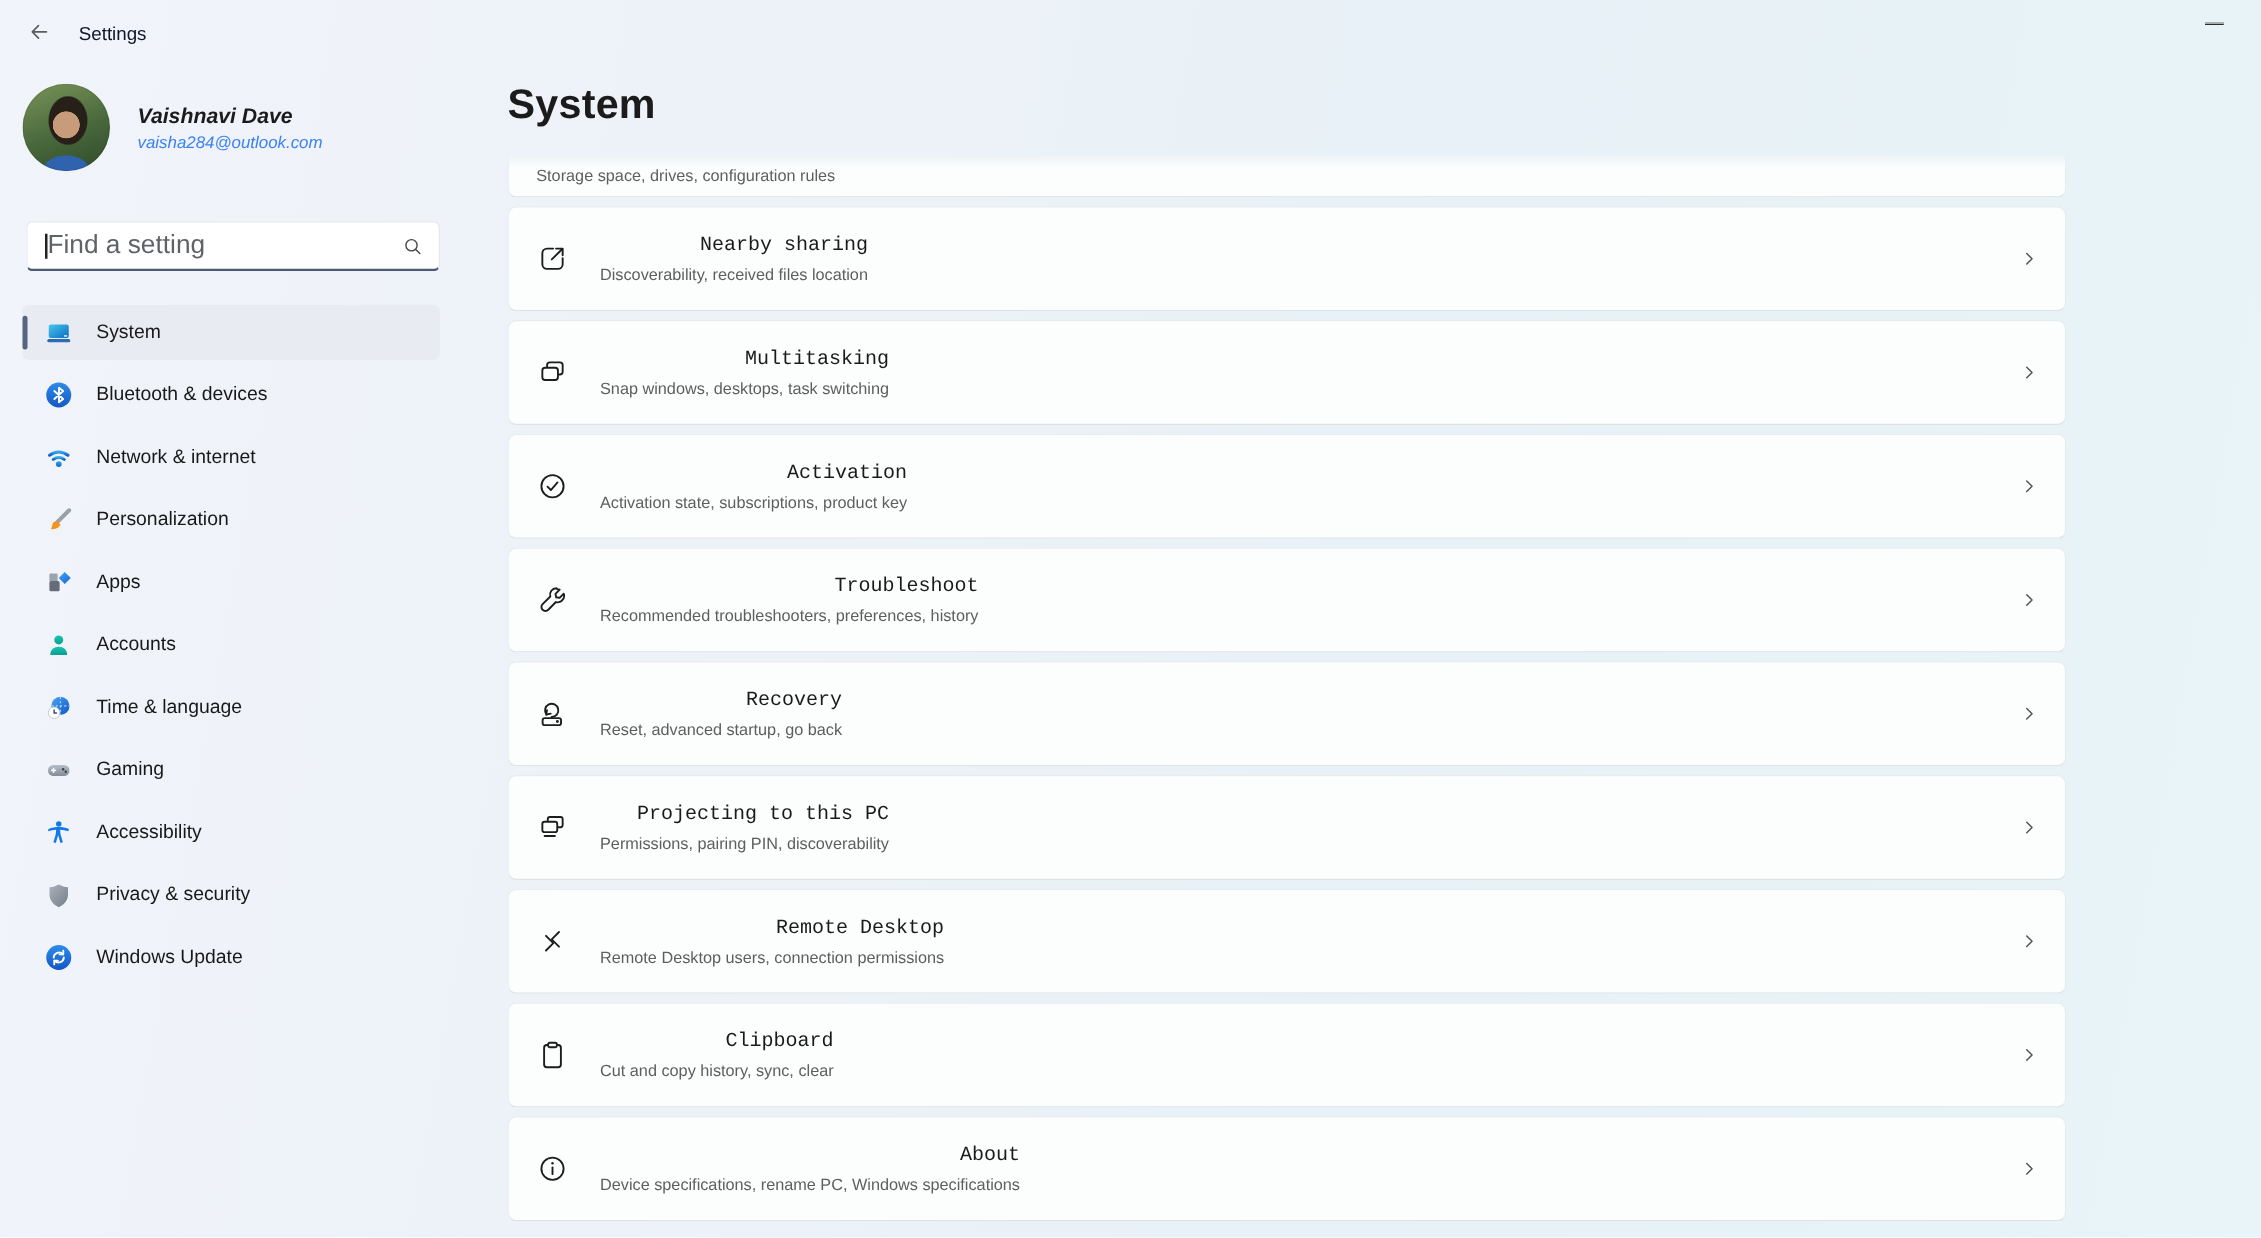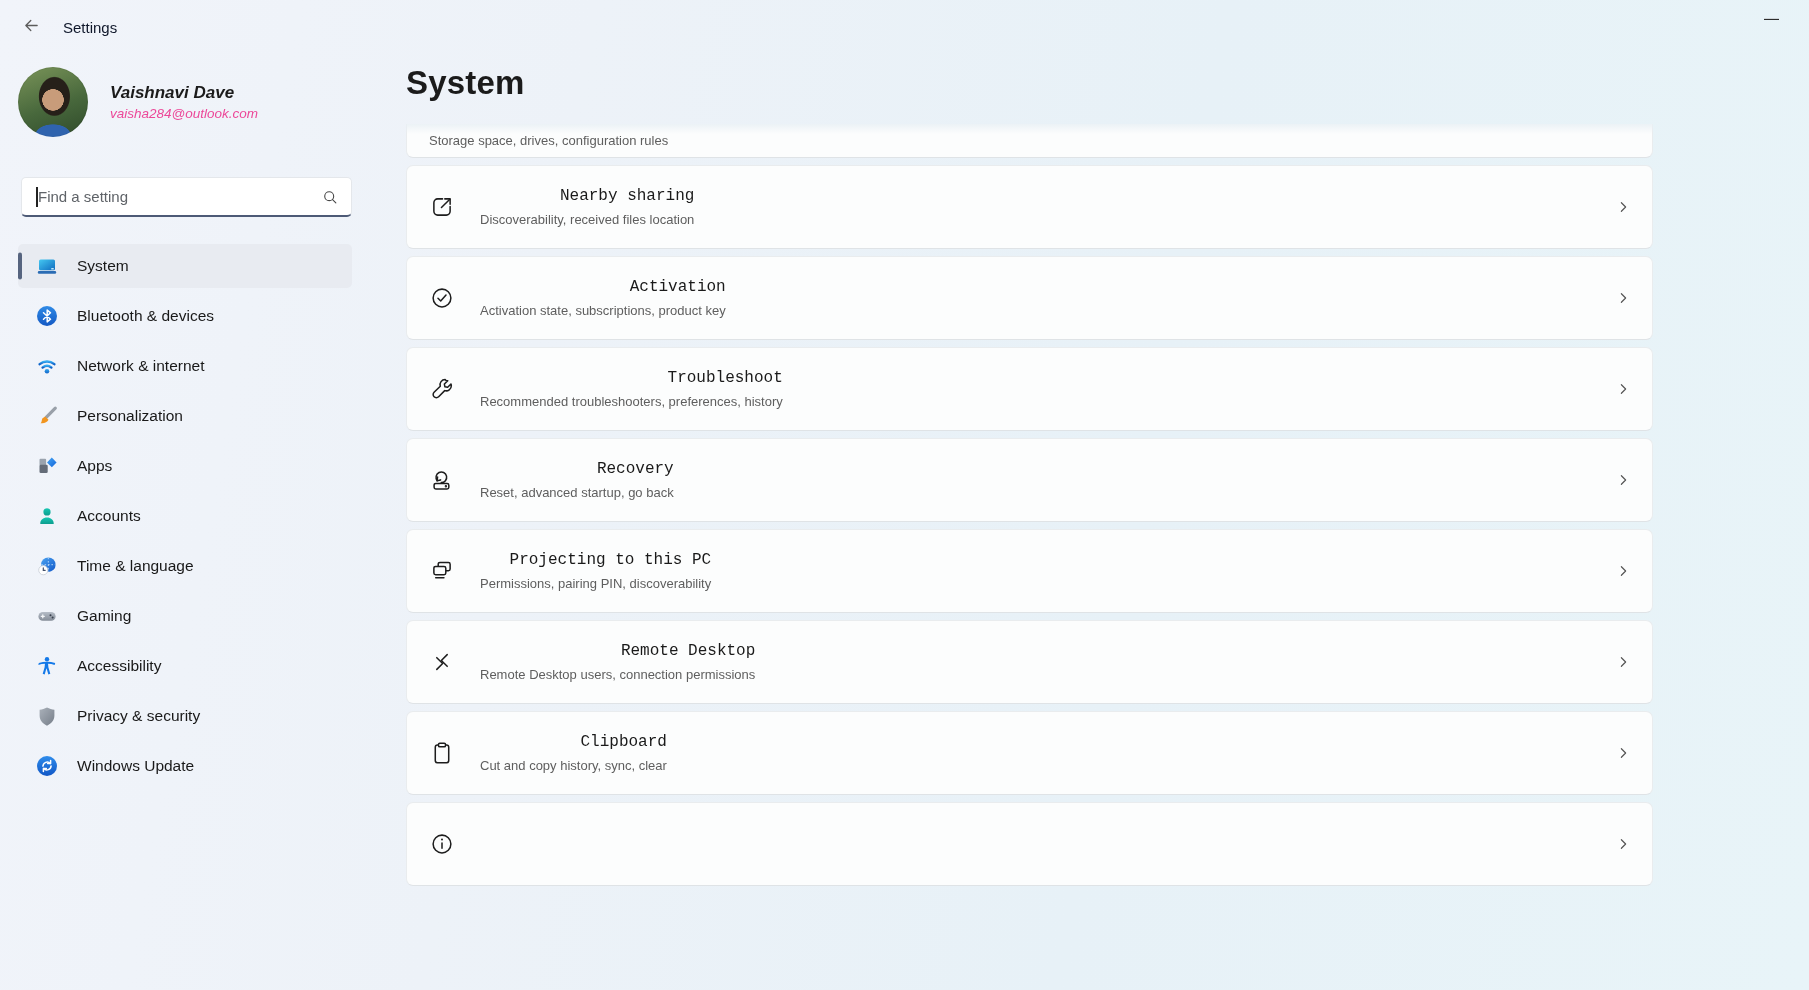--- a/index.html
+++ b/index.html
@@ -19,25 +19,25 @@
   
   .profile { position:absolute; left:18px; top:67px; width:334px; height:72px; cursor:pointer;font-style:italic; }
   .avatar { position:absolute; left:0; top:0; width:70px; height:70px; border-radius:50%;
     background:
       radial-gradient(circle 11px at 50% 47%, #c89c7a 96%, rgba(200,156,122,0) 100%),
       radial-gradient(ellipse 16px 20px at 52% 42%, #262019 94%, rgba(38,32,25,0) 100%),
       radial-gradient(ellipse 25px 15px at 50% 97%, #2f63ae 68%, rgba(47,99,174,0) 72%),
       linear-gradient(160deg,#7a9459 0%,#48683c 55%,#2f4a2a 100%);
     box-shadow:0 0 0 1px rgba(0,0,0,.06) inset; }
   .p-name  { position:absolute; left:92px; top:16px; font-size:17px; font-weight:700; }
-  .p-email { position:absolute; left:92px; top:39px; font-size:13.5px; color:#ec4899; }
+  .p-email { position:absolute; left:92px; top:39px; font-size:13.5px; color:#3b82f6; }
   .search-box { position:absolute; left:21px; top:177px; width:331px; height:40px;
     background:#ffffff; border:1px solid #e4e7eb; border-bottom:2px solid #4d5a76; border-radius:5px; }
   .search-box input { position:absolute; left:16px; top:0; width:280px; height:36px; border:none; outline:none;
-    background:transparent; font-family:"Liberation Sans",sans-serif; font-size:15px; color:#1b1b1b; }
+    background:transparent; font-family:"Liberation Sans",sans-serif; font-size:21px; color:#1b1b1b; }
   .search-box input::placeholder { color:#5f6368; opacity:1; }
   .caret { position:absolute; left:14px; top:9px; width:1.5px; height:20px; background:#222; }
   .search-glass { position:absolute; right:13px; top:11px; width:16px; height:16px; color:#474747; }
   .nav { position:absolute; left:18px; top:244px; width:334px; }
   .nav-item { position:relative; display:flex; align-items:center; height:44px; margin-bottom:6px;
     border-radius:5px; padding-left:17px; cursor:pointer; }
   .nav-item.sel { background:#e8ebf1; }
   .nav-item.sel::before { content:""; position:absolute; left:0; top:50%; transform:translateY(-50%);
     width:3.5px; height:27px; border-radius:2px; background:#56647f; }
   .nicon { width:24px; height:24px; margin-right:18px; flex:0 0 24px; display:flex; align-items:center; justify-content:center; }
@@ -284,20 +284,35 @@
       <span class="ctitle">Nearby sharing</span>
       <span class="csub">Discoverability, received files location</span>
     </div>
     <svg class="chev" viewBox="0 0 24 24" fill="none" stroke="currentColor" stroke-width="1.7" stroke-linecap="round" stroke-linejoin="round">
           <path d="M9 6 l6 6 -6 6"></path>
         </svg>
   </div>
       <div class="card">
     <span class="cicon">
           <svg viewBox="0 0 24 24" fill="none" stroke="currentColor" stroke-width="1.4" stroke-linecap="round" stroke-linejoin="round">
+            <rect x="8" y="4.5" width="11.5" height="9" rx="2"></rect>
+            <rect x="4.5" y="8.5" width="11.5" height="9" rx="2" fill="#fcfdfd"></rect>
+          </svg>
+        </span>
+    <div class="ctext">
+      <span class="ctitle">Multitasking</span>
+      <span class="csub">Snap windows, desktops, task switching</span>
+    </div>
+    <svg class="chev" viewBox="0 0 24 24" fill="none" stroke="currentColor" stroke-width="1.7" stroke-linecap="round" stroke-linejoin="round">
+          <path d="M9 6 l6 6 -6 6"></path>
+        </svg>
+  </div>
+      <div class="card">
+    <span class="cicon">
+          <svg viewBox="0 0 24 24" fill="none" stroke="currentColor" stroke-width="1.4" stroke-linecap="round" stroke-linejoin="round">
             <circle cx="12" cy="12" r="8.2"></circle>
             <path d="M8.3 12.3 l2.5 2.5 4.9-5.6"></path>
           </svg>
         </span>
     <div class="ctext">
       <span class="ctitle">Activation</span>
       <span class="csub">Activation state, subscriptions, product key</span>
     </div>
     <svg class="chev" viewBox="0 0 24 24" fill="none" stroke="currentColor" stroke-width="1.7" stroke-linecap="round" stroke-linejoin="round">
           <path d="M9 6 l6 6 -6 6"></path>
@@ -381,19 +396,23 @@
         </svg>
   </div>
       <div class="card">
     <span class="cicon">
           <svg viewBox="0 0 24 24" fill="none" stroke="currentColor" stroke-width="1.4" stroke-linecap="round" stroke-linejoin="round">
             <circle cx="12" cy="12" r="8.2"></circle>
             <path d="M12 11 v5"></path>
             <circle cx="12" cy="7.9" r=".9" fill="currentColor" stroke="none"></circle>
           </svg>
         </span>
+    <div class="ctext">
+      <span class="ctitle">About</span>
+      <span class="csub">Device specifications, rename PC, Windows specifications</span>
+    </div>
     <svg class="chev" viewBox="0 0 24 24" fill="none" stroke="currentColor" stroke-width="1.7" stroke-linecap="round" stroke-linejoin="round">
           <path d="M9 6 l6 6 -6 6"></path>
         </svg>
   </div>
     </div>
   <div class="vfade"></div>
 </div>
 
 </body></html>

